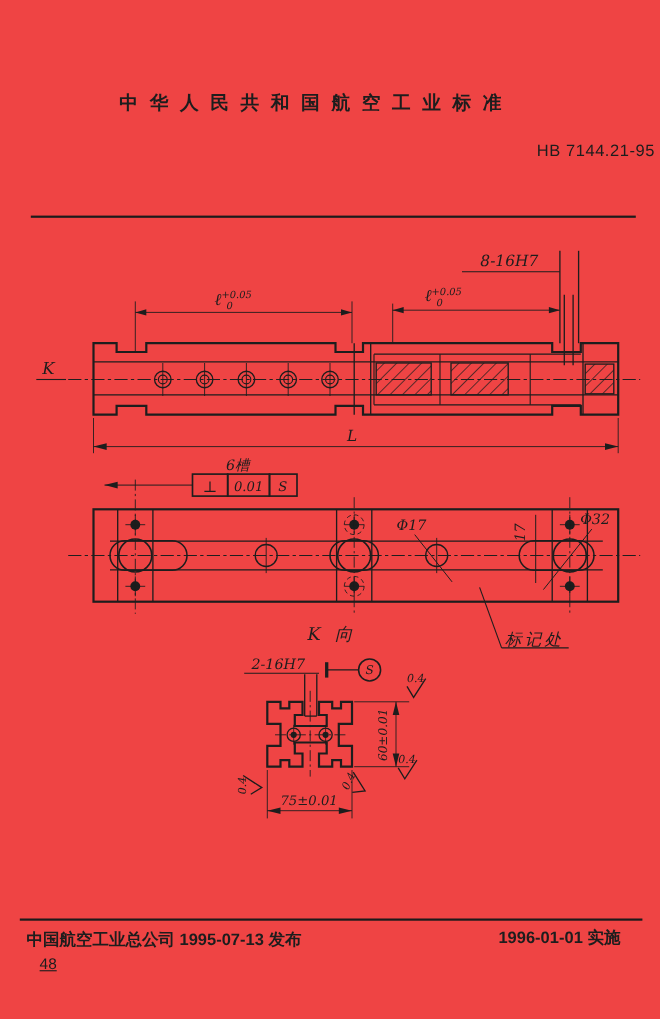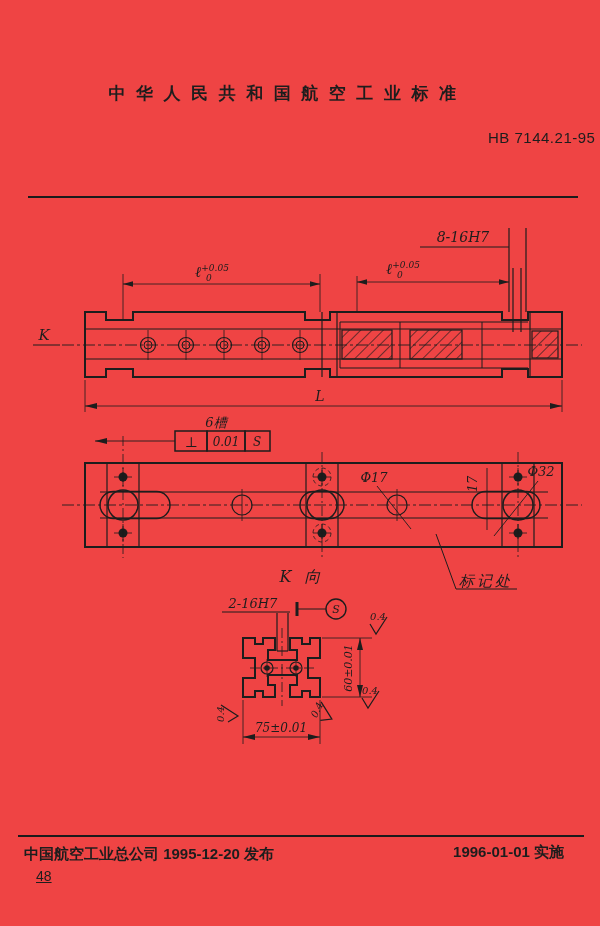--- a/index.html
+++ b/index.html
@@ -308,17 +308,17 @@
       </g>
       <g transform="translate(330,716) rotate(-65)">
         <path class="ln" fill="none" stroke-width="1.2" d="M -8,-7 L -2,3 L 9,-14"></path>
         <text class="hand" x="0" y="-11" font-size="10" text-anchor="middle">0.4</text>
       </g>
     </g>
   </svg>
 
   <div class="rule rule-bottom"></div>
 
-  <div class="f-issued">中国航空工业总公司 1995-12-20 发布</div>
+  <div class="f-issued">中国航空工业总公司 1995-07-13 发布</div>
   <div class="f-impl">1996-01-01 实施</div>
   <div class="f-page">48</div>
 
 </div>
 
 </body></html>

